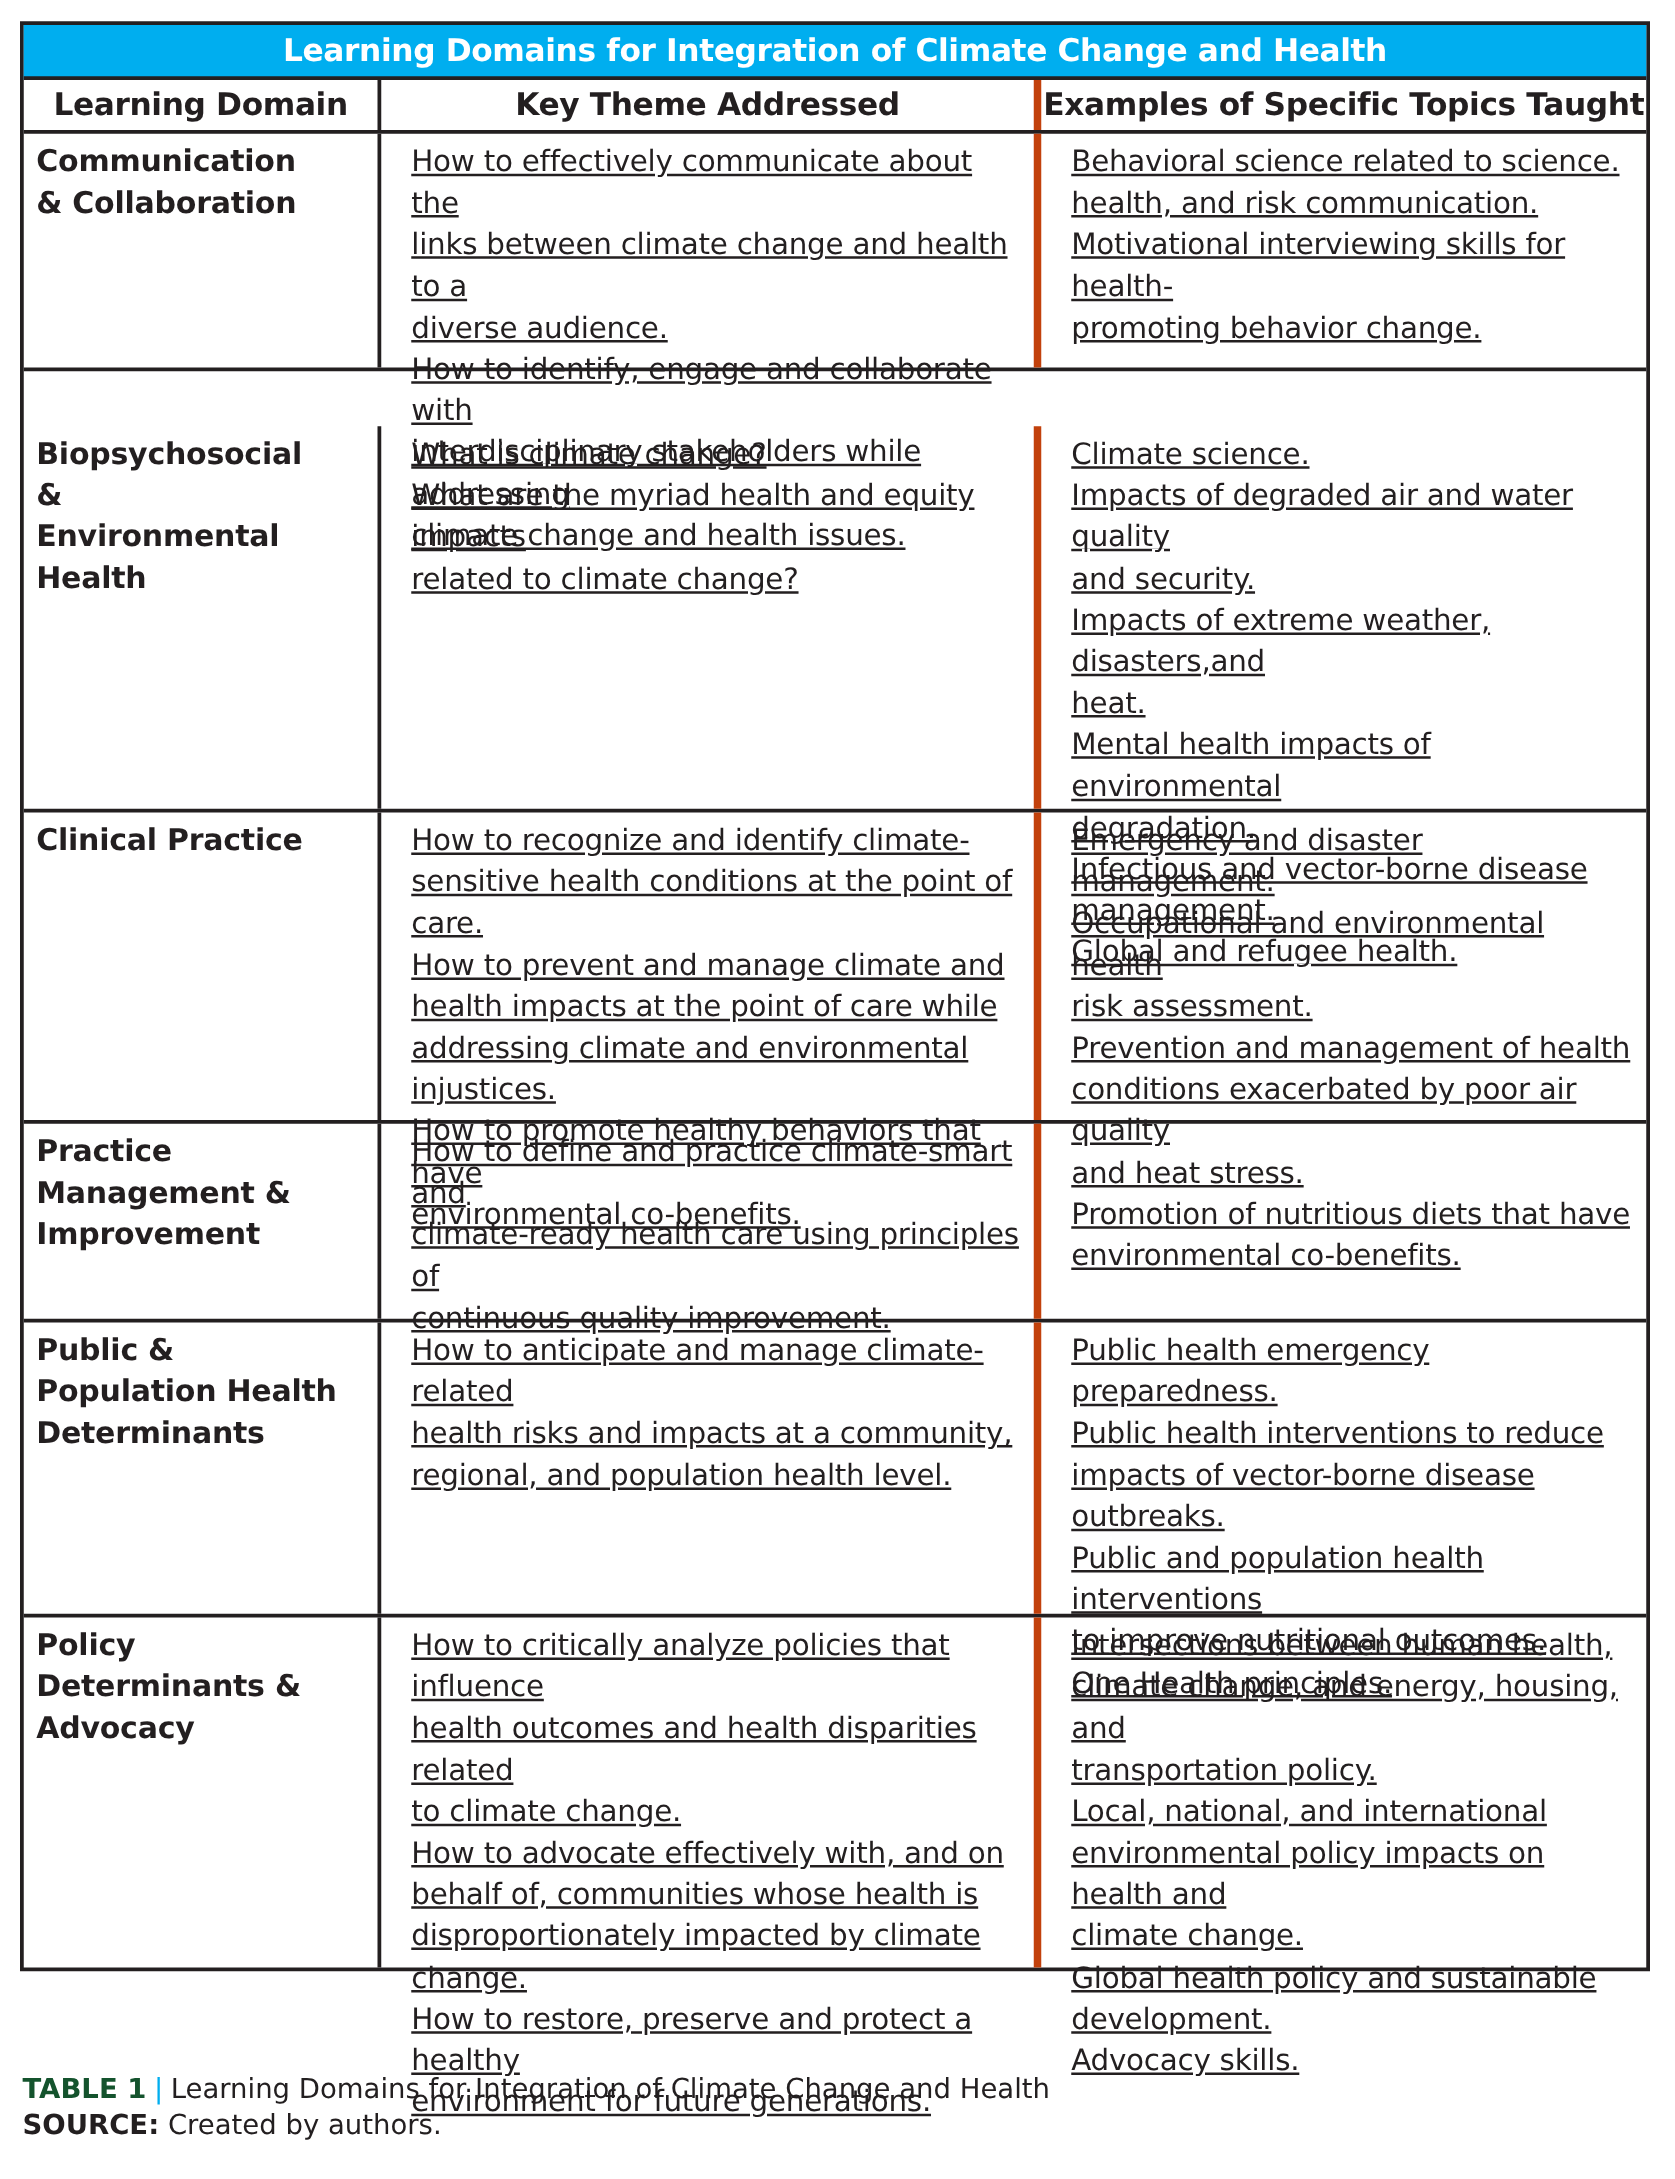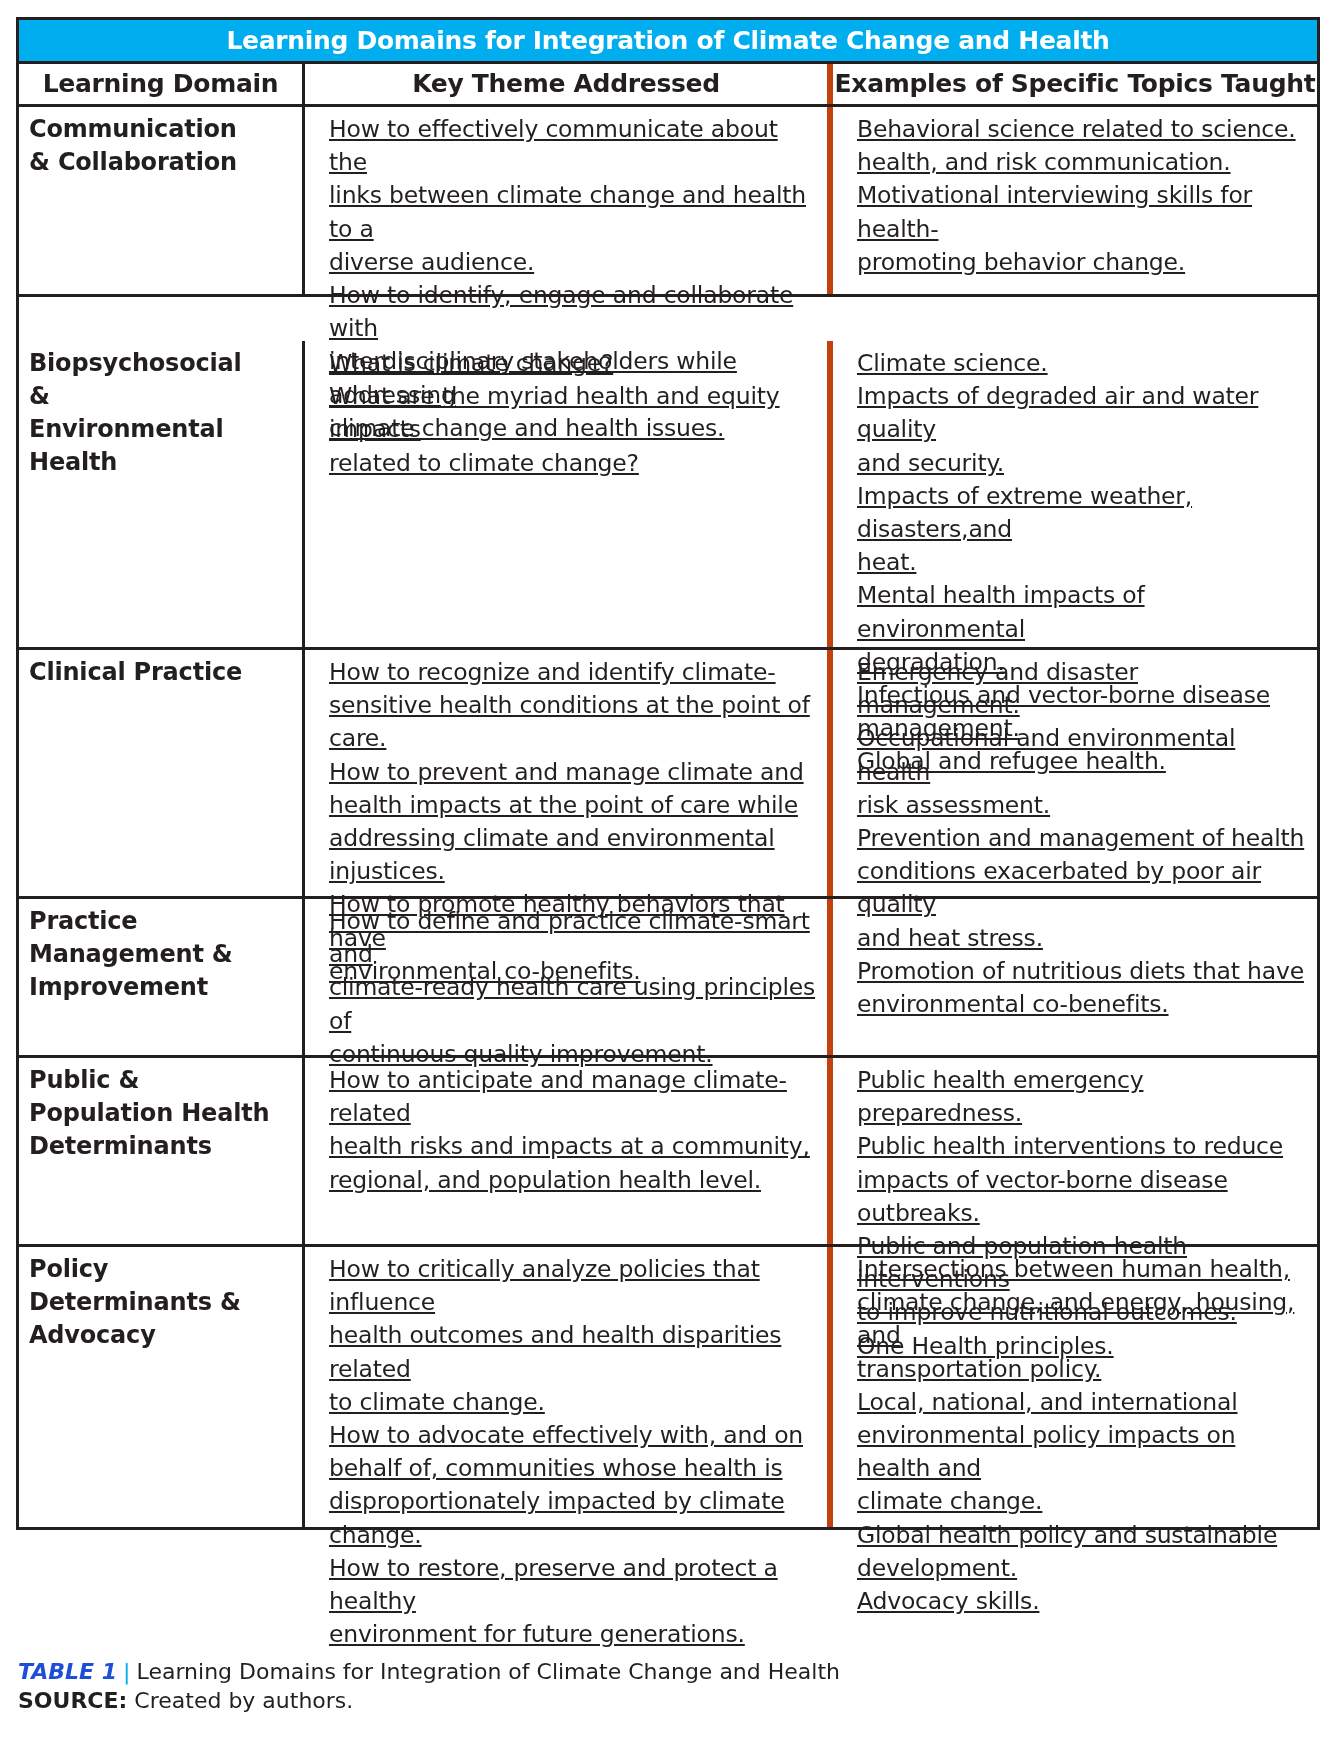--- a/index.html
+++ b/index.html
@@ -8,21 +8,21 @@
   .title-bar { background: #00aeef; color: #ffffff; font-weight: bold; text-align: center; font-size: 25px; height: 41px; line-height: 41px; border-bottom: 3px solid #231f20; letter-spacing: -0.3px; }
   .row { display: flex; border-bottom: 3px solid #231f20; box-sizing: border-box; }
   .row:last-child { border-bottom: none; }
   .c1 { width: 286px; border-right: 3px solid #231f20; box-sizing: border-box; flex: none; }
   .c2 { width: 528px; border-right: 6px solid #c2410c; box-sizing: border-box; flex: none; }
   .c3 { flex: 1; box-sizing: border-box; }
   .hdr .cell { font-weight: bold; font-size: 25px; text-align: center; height: 40px; line-height: 40px; letter-spacing: -0.3px; }
   .domain { font-weight: bold; font-size: 24px; line-height: 33px; padding: 6px 10px 16px 10px; letter-spacing: -0.2px; }
   .txt { font-size: 23.5px; line-height: 33.2px; padding: 6px 10px 6px 24px; white-space: pre-line; letter-spacing: -0.2px; text-decoration: underline; }
   .caption { position: absolute; left: 18px; top: 1657px; font-size: 22px; line-height: 29px; }
-  .cap-label { color: #1d4ed8; font-weight: bold; font-style: italic; }
+  .cap-label { color: #14532d; font-weight: bold; }
   .cap-bar { color: #00aeef; margin: 0 6px; }
   .src-label { font-weight: bold; }
 </style>
 </head>
 <body>
 
 <div class="tbl">
   <div class="title-bar">Learning Domains for Integration of Climate Change and Health</div>
 
   <div class="row hdr">
@@ -90,21 +90,21 @@
 
   <div class="row" style="height:159px;">
     <div class="c1 domain">
         <span style="display:block;width:210px;">Practice Management &amp; Improvement</span>
       </div>
     <div class="c2 txt">How to define and practice climate-smart and
 climate-ready health care using principles of
 continuous quality improvement.</div>
   </div>
 
-  <div class="row" style="height:189px;">
+  <div class="row" style="height:236px;">
     <div class="c1 domain">
         <span style="display:block;width:250px;">Public &amp; Population Health Determinants</span>
       </div>
     <div class="c2 txt">How to anticipate and manage climate-related
 health risks and impacts at a community,
 regional, and population health level.</div>
     <div class="c3 txt">Public health emergency preparedness.
 Public health interventions to reduce
 impacts of vector-borne disease outbreaks.
 Public and population health interventions

